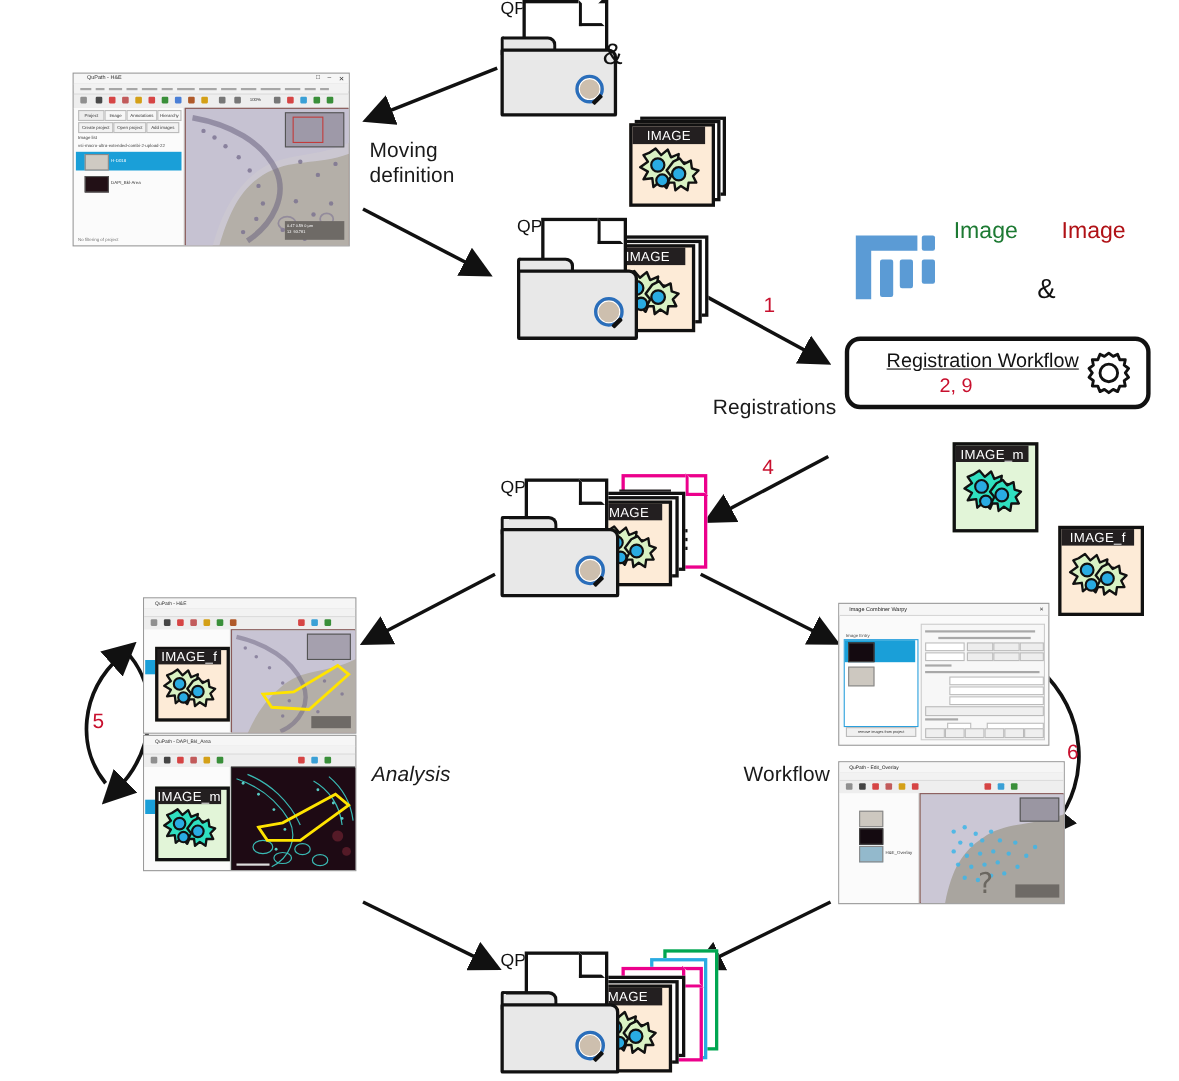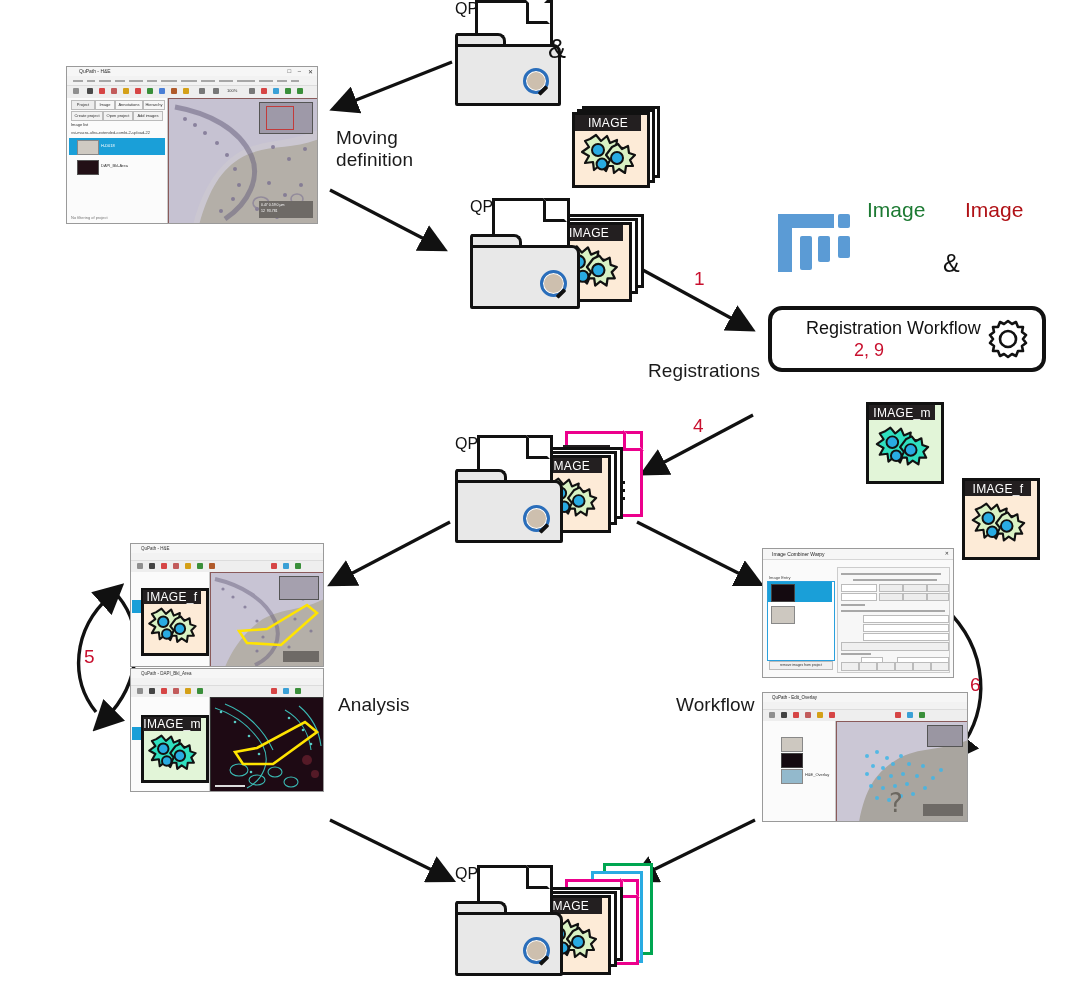--- a/index.html
+++ b/index.html
@@ -325,21 +325,21 @@
   <svg style="position:absolute;left:5px;top:22px;" width="62" height="48" viewBox="0 0 64 46">
     <path d="M14 6 L20 2 L25 8 L31 3 L34 10 L41 7 L40 14 L47 15 L42 20 L47 26 L39 27 L41 34 L33 31 L30 38 L24 32 L18 37 L17 29 L9 30 L13 23 L6 19 L13 14 L9 8 Z" fill="#d9f2c4" stroke="#111" stroke-width="2.2" stroke-linejoin="round"></path>
     <path d="M36 14 L42 11 L46 16 L52 13 L53 20 L59 22 L54 27 L57 33 L50 33 L49 40 L43 36 L38 40 L37 33 L31 33 L34 27 L30 22 Z" fill="#d9f2c4" stroke="#111" stroke-width="2.2" stroke-linejoin="round"></path>
     <circle cx="22" cy="17" r="6" fill="#29abe2" stroke="#111" stroke-width="2"></circle>
     <circle cx="41" cy="25" r="6" fill="#29abe2" stroke="#111" stroke-width="2"></circle>
     <circle cx="26" cy="31" r="5.4" fill="#29abe2" stroke="#111" stroke-width="2"></circle>
   </svg>
 </div>
 
 <div class="wfbox" style="left:768px;top:306px;width:270px;height:58px;">
-  <div class="wf-title" style="left:34px;top:8px;">Registration Workflow</div>
+  <div class="wf-title" style="left:34px;top:8px;text-decoration:underline;">Registration Workflow</div>
   <div class="wf-num" style="left:82px;top:30px;">2, 9</div>
   <svg class="abs" style="right:12px;top:8px;" width="44" height="42" viewBox="0 0 44 42">
     <g fill="none" stroke="#111" stroke-width="2.6" stroke-linejoin="round">
       <path d="M22,3 l4,3 4,-2 2,5 5,0 -1,5 4,3 -3,4 3,4 -4,3 1,5 -5,0 -2,5 -4,-2 -4,3 -4,-3 -4,2 -2,-5 -5,0 1,-5 -4,-3 3,-4 -3,-4 4,-3 -1,-5 5,0 2,-5 4,2 Z"></path>
       <circle cx="22" cy="21" r="8"></circle>
     </g>
   </svg>
 </div>
 
 <div class="doc magenta abs" style="left:772px;top:382px;width:80px;height:88px;">
@@ -519,21 +519,21 @@
     <svg style="position:absolute;left:3px;top:18px;" width="56" height="42" viewBox="0 0 64 46">
       <path d="M14 6 L20 2 L25 8 L31 3 L34 10 L41 7 L40 14 L47 15 L42 20 L47 26 L39 27 L41 34 L33 31 L30 38 L24 32 L18 37 L17 29 L9 30 L13 23 L6 19 L13 14 L9 8 Z" fill="#2fe0c0" stroke="#111" stroke-width="2.4" stroke-linejoin="round"></path>
       <path d="M36 14 L42 11 L46 16 L52 13 L53 20 L59 22 L54 27 L57 33 L50 33 L49 40 L43 36 L38 40 L37 33 L31 33 L34 27 L30 22 Z" fill="#2fe0c0" stroke="#111" stroke-width="2.4" stroke-linejoin="round"></path>
       <circle cx="22" cy="17" r="6" fill="#29abe2" stroke="#111" stroke-width="2.2"></circle>
       <circle cx="41" cy="25" r="6" fill="#29abe2" stroke="#111" stroke-width="2.2"></circle>
       <circle cx="26" cy="31" r="5.4" fill="#29abe2" stroke="#111" stroke-width="2.2"></circle>
     </svg>
   </div>
 </div>
 
-<div class="stage-label abs" style="left:338px;top:694px;">Analysis</div>
+<div class="stage-label abs" style="left:338px;top:694px;font-style:italic;">Analysis</div>
 
 <div class="stage-label abs" style="left:676px;top:694px;">Workflow</div>
 
 <div class="shot" style="left:762px;top:548px;width:190px;height:128px;background:#fafafa;">
   <div class="titlebar" style="height:10px;"></div>
   <div class="abs" style="left:9px;top:0px;font-size:5px;color:#222;line-height:10px;">Image Combiner Warpy</div>
   <div class="abs" style="right:4px;top:1px;font-size:5px;color:#333;">✕</div>
 
   <div class="abs" style="left:6px;top:26px;font-size:4px;color:#444;">Image Entry</div>
   <div class="abs" style="left:4px;top:32px;width:66px;height:78px;border:1px solid #2aa0dd;background:#fff;"></div>

